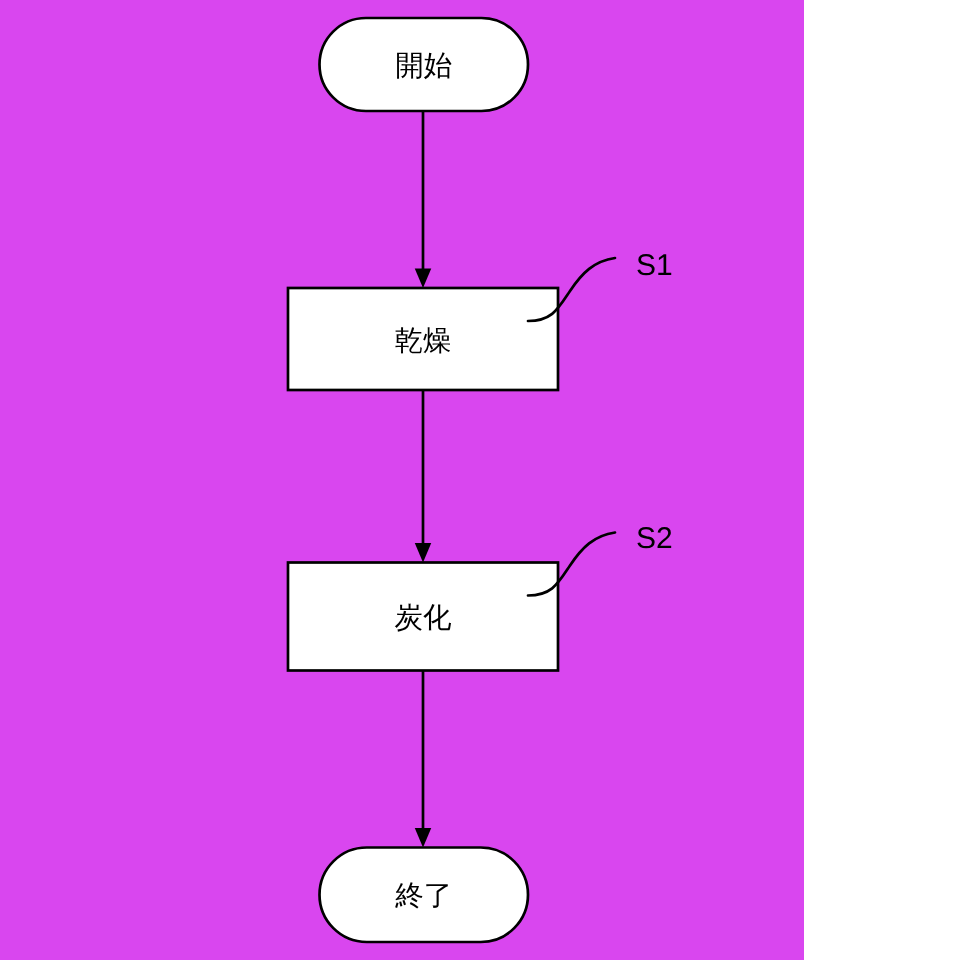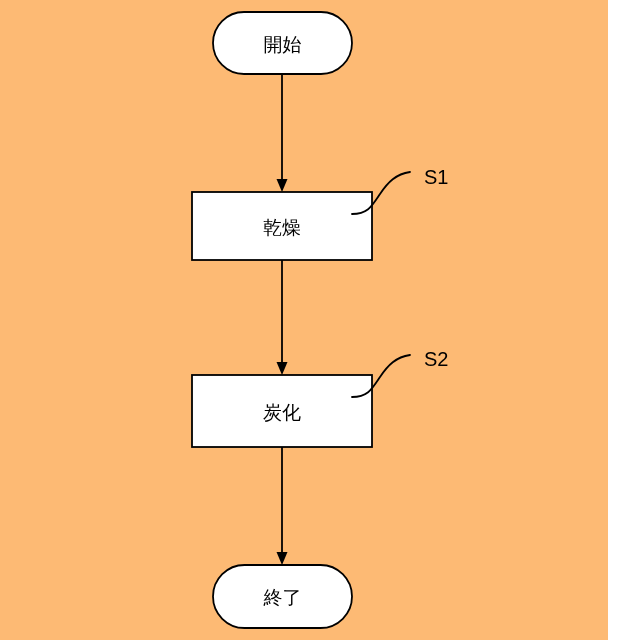--- a/index.html
+++ b/index.html
@@ -6,23 +6,23 @@
   html, body {
     margin: 0;
     padding: 0;
     background: #ffffff;
   }
   body {
     font-family: "Liberation Sans", sans-serif;
   }
   #canvas {
     position: relative;
-    width: 608px;
+    width: 536px;
     height: 640px;
-    background: #fdba74;
+    background: #d946ef;
     overflow: hidden;
   }
   #diagram-svg {
     position: absolute;
     top: 0;
     left: 0;
     width: 640px;
     height: 640px;
   }
   .node-shape {

